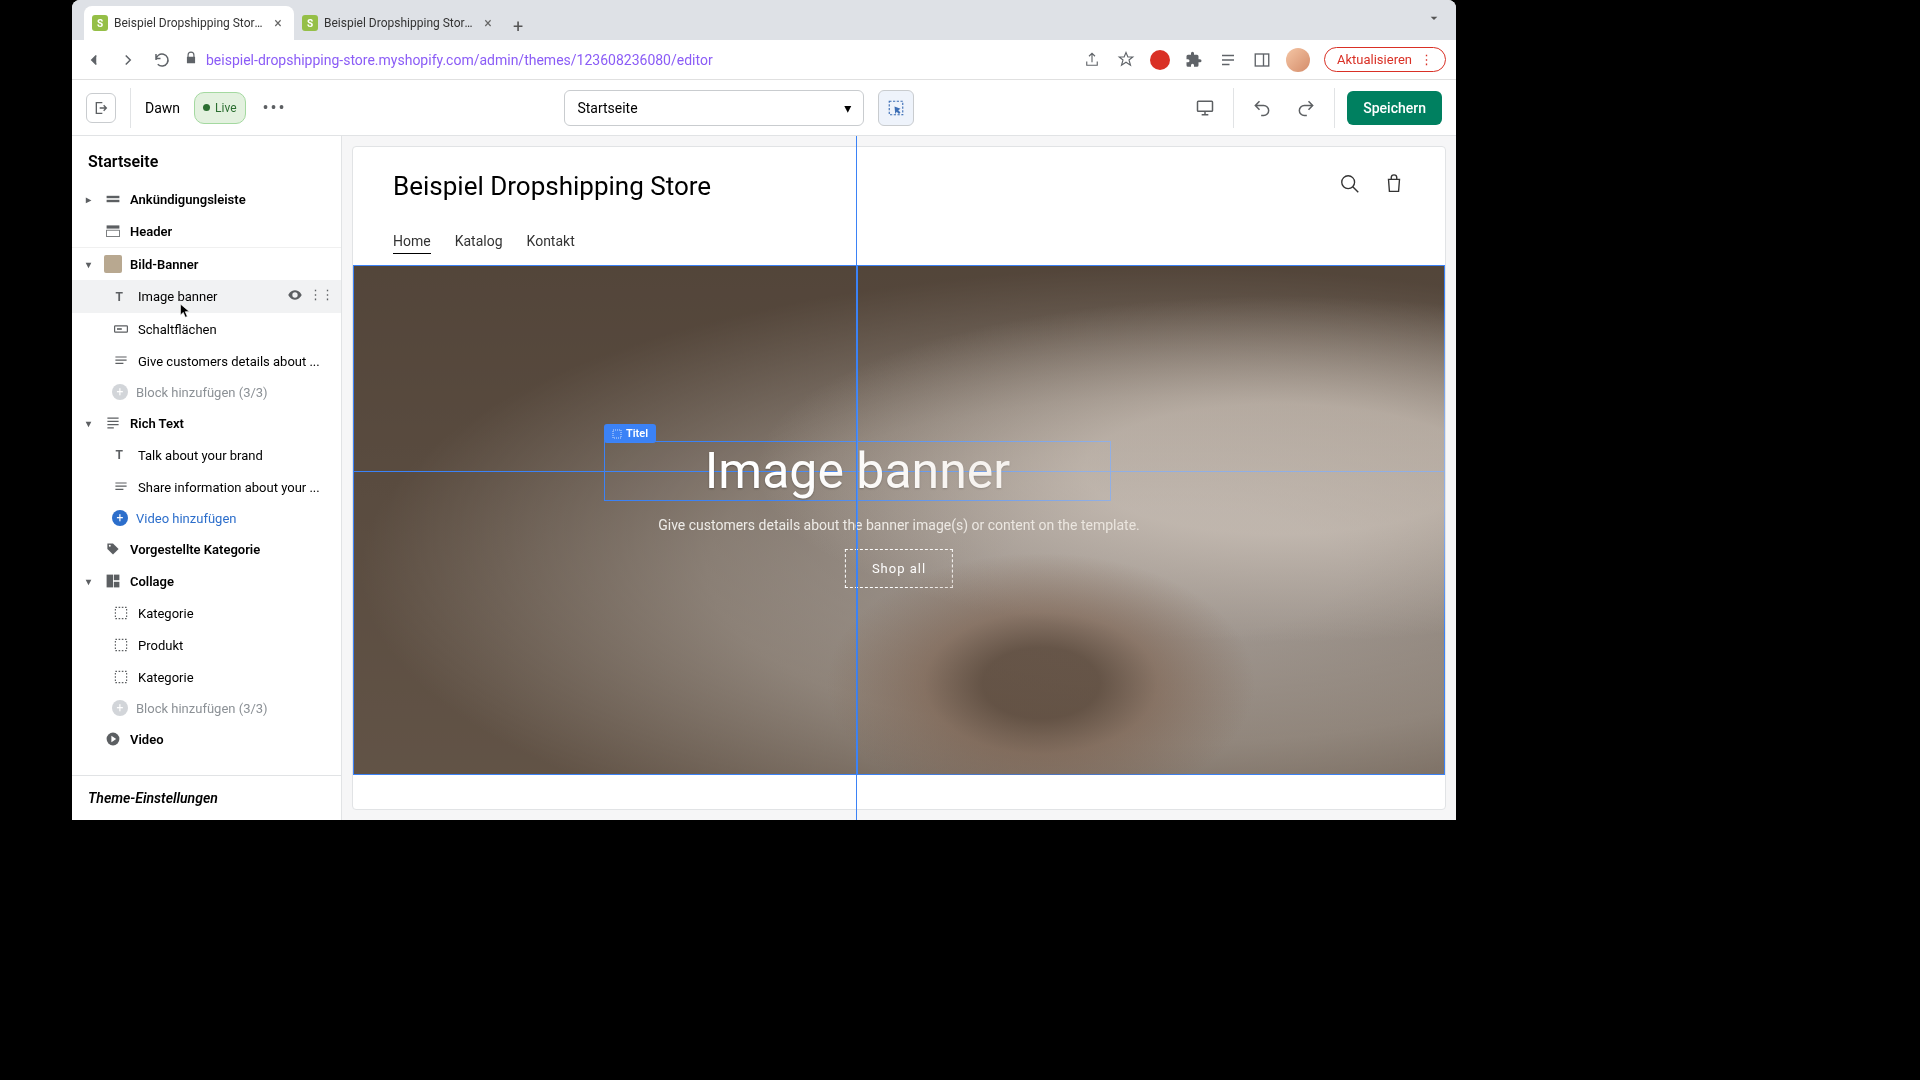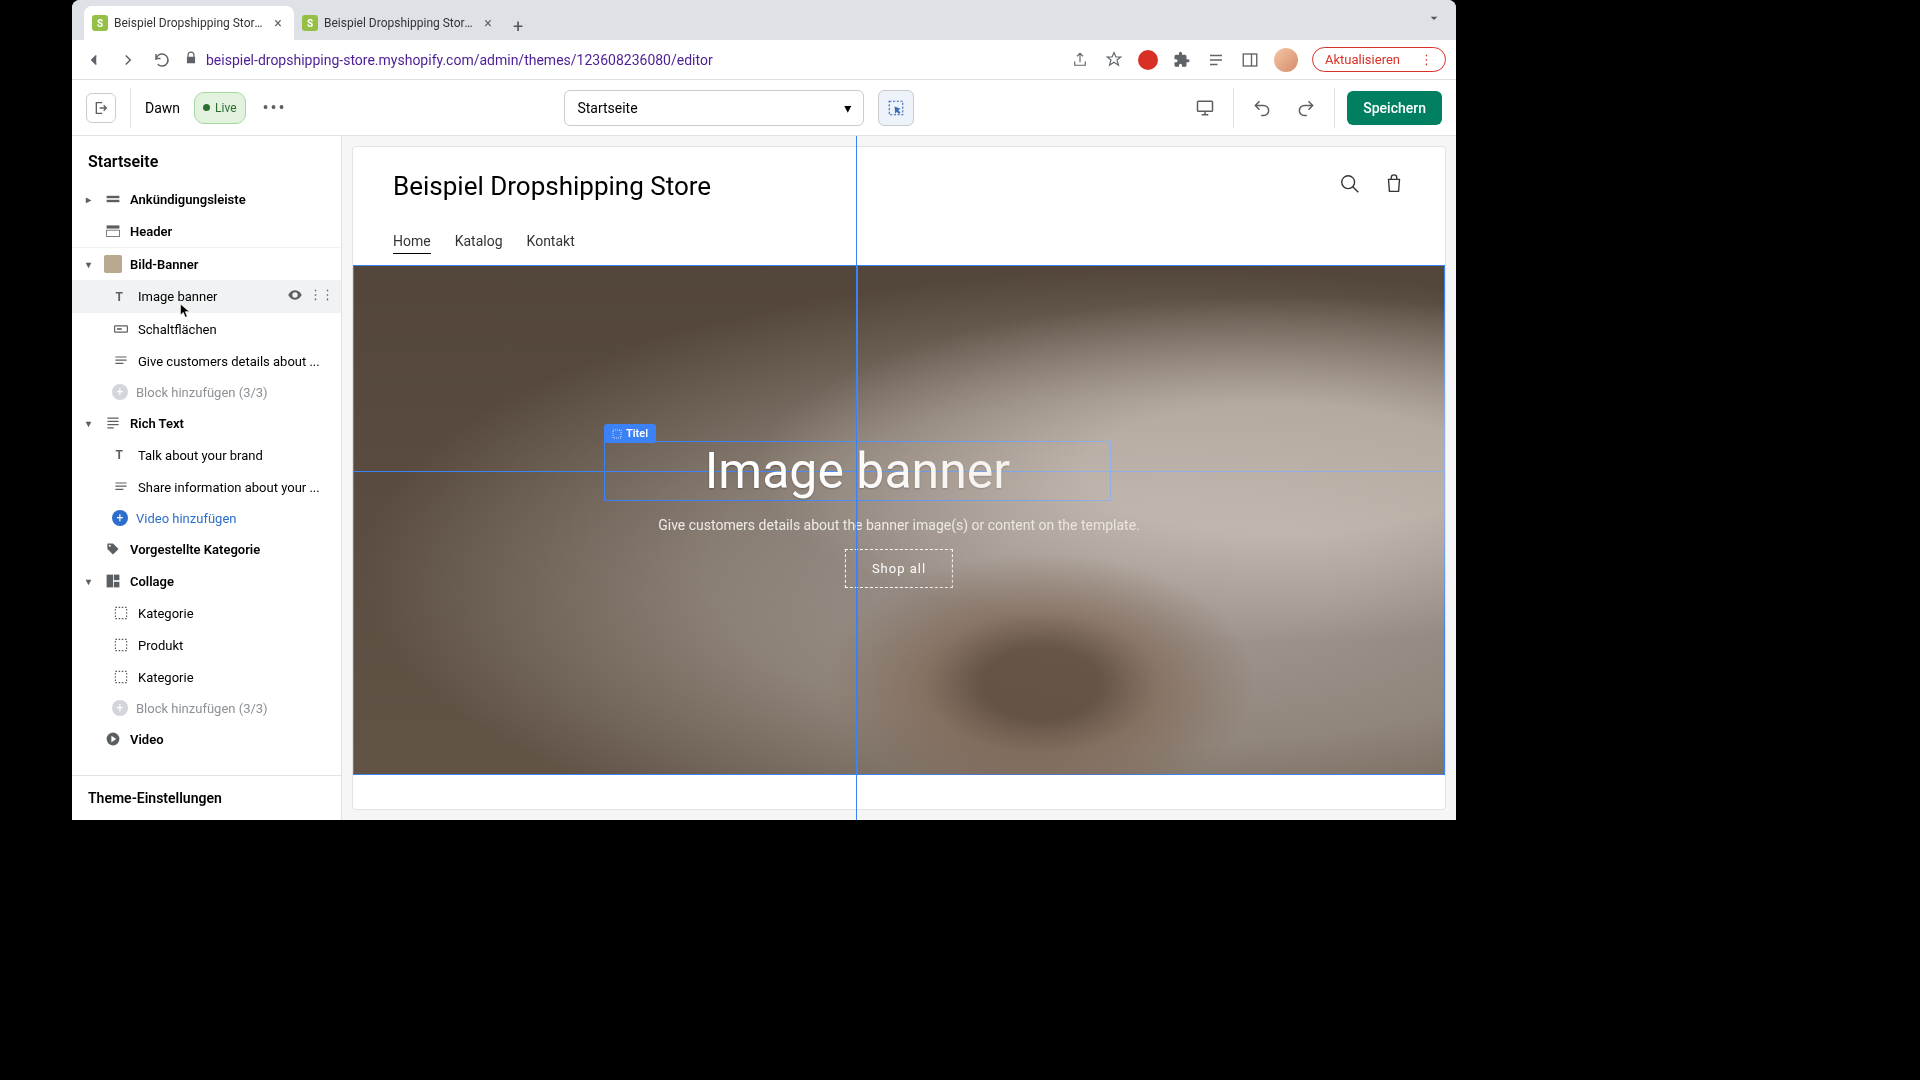--- a/index.html
+++ b/index.html
@@ -13,26 +13,26 @@
   .tab .favicon { width: 16px; height: 16px; background: #95bf47; border-radius: 3px; display: flex; align-items: center; justify-content: center; color: #fff; font-size: 10px; font-weight: bold; }
   .tab .tab-title { flex: 1; white-space: nowrap; overflow: hidden; text-overflow: ellipsis; }
   .tab .tab-close { width: 16px; height: 16px; display: flex; align-items: center; justify-content: center; color: #666; font-size: 14px; }
   .new-tab { width: 28px; height: 28px; display: flex; align-items: center; justify-content: center; color: #555; font-size: 18px; }
   .tab-strip .dd { position: absolute; right: 14px; top: 10px; color: #555; }
 
   
   .chrome-bar { height: 40px; background: #fff; border-bottom: 1px solid #e0e0e0; display: flex; align-items: center; padding: 0 10px; gap: 10px; }
   .nav-icn { width: 24px; height: 24px; display: flex; align-items: center; justify-content: center; color: #5f6368; }
   .nav-icn svg { width: 18px; height: 18px; }
-  .addr { flex: 1; display: flex; align-items: center; gap: 8px; color: #4c1d95; font-size: 14px; }
+  .addr { flex: 1; display: flex; align-items: center; gap: 8px; color: #8b5cf6; font-size: 14px; }
   .addr .lock { color: #5f6368; }
   .chrome-right { display: flex; align-items: center; gap: 14px; }
   .chrome-right .icn { width: 20px; height: 20px; display: flex; align-items: center; justify-content: center; color: #5f6368; }
   .avatar { width: 24px; height: 24px; border-radius: 50%; background: linear-gradient(135deg,#f5c6a5,#d48c6a); }
-  .update { border: 1px solid #d93025; color: #d93025; border-radius: 18px; padding: 4px 12px; font-size: 13px; display: flex; align-items: center; gap: 20px; }
+  .update { border: 1px solid #d93025; color: #d93025; border-radius: 18px; padding: 4px 12px; font-size: 13px; display: flex; align-items: center; gap: 8px; }
 
   
   .editor-toolbar { height: 56px; border-bottom: 1px solid #e1e3e5; display: flex; align-items: center; padding: 0 14px; gap: 14px; background:#fff; }
   .exit-btn { width: 30px; height: 30px; display: flex; align-items: center; justify-content: center; border:1px solid #c9cccf; border-radius:6px; }
   .vdiv { width:1px; height:40px; background:#e1e3e5; }
   .theme-name { font-size: 14px; }
   .live-badge { display:inline-flex; align-items:center; gap:5px; background:#e3f1df; border:1px solid #a4d9a0; color:#2c6e31; font-size:12px; padding:8px 8px; border-radius:10px; }
   .live-badge::before { content:''; width:7px; height:7px; border-radius:50%; background:#2c6e31; }
   .dots { width:30px; height:30px; display:flex; align-items:center; justify-content:center; color:#5c5f62; font-size:18px; letter-spacing:2px; }
   .toolbar-center { flex:1; display:flex; justify-content:center; align-items:center; gap:14px; }
@@ -55,21 +55,21 @@
   .node .toggle { width:10px; color:#5c5f62; font-size:10px;}
   .node .node-icn { width:18px; height:18px; display:flex; align-items:center; justify-content:center; color:#5c5f62;}
   .node .node-icn svg{width:16px;height:16px;}
   .node .lbl { flex:1; white-space:nowrap; overflow:hidden; text-overflow:ellipsis;}
   .node .row-actions{ display:flex; gap:6px; color:#5c5f62;}
   .add-block { color:#2c6ecb; }
   .add-block.muted { color:#8c9196; }
   .add-circle{width:16px;height:16px;border-radius:50%;display:flex;align-items:center;justify-content:center;font-size:12px;}
   .add-block .add-circle{background:#2c6ecb;color:#fff;}
   .add-block.muted .add-circle{background:#d2d5d9;color:#fff;}
-  .sidebar-footer { border-top:1px solid #e1e3e5; padding:14px 16px; font-weight:600; font-size:14px; }
+  .sidebar-footer { border-top:1px solid #e1e3e5; padding:14px 16px; font-weight:600; font-size:14px;font-style:italic; }
   .cursor { position:absolute; width:14px; height:18px; }
 
   
   .canvas { flex:1; background:#f6f6f7; padding:10px; position:relative; }
   .iframe { width:100%; height:100%; background:#fff; border:1px solid #e1e3e5; border-radius:4px; position:relative; overflow:hidden; }
   .store-header { padding:24px 40px 0; }
   .store-title { font-size:26px; font-weight:400; }
   .store-nav { display:flex; gap:24px; margin-top:32px; font-size:14px; }
   .store-nav .navitem { color:#333; padding-bottom:4px; }
   .store-nav .navitem.active { border-bottom:1px solid #000; }

